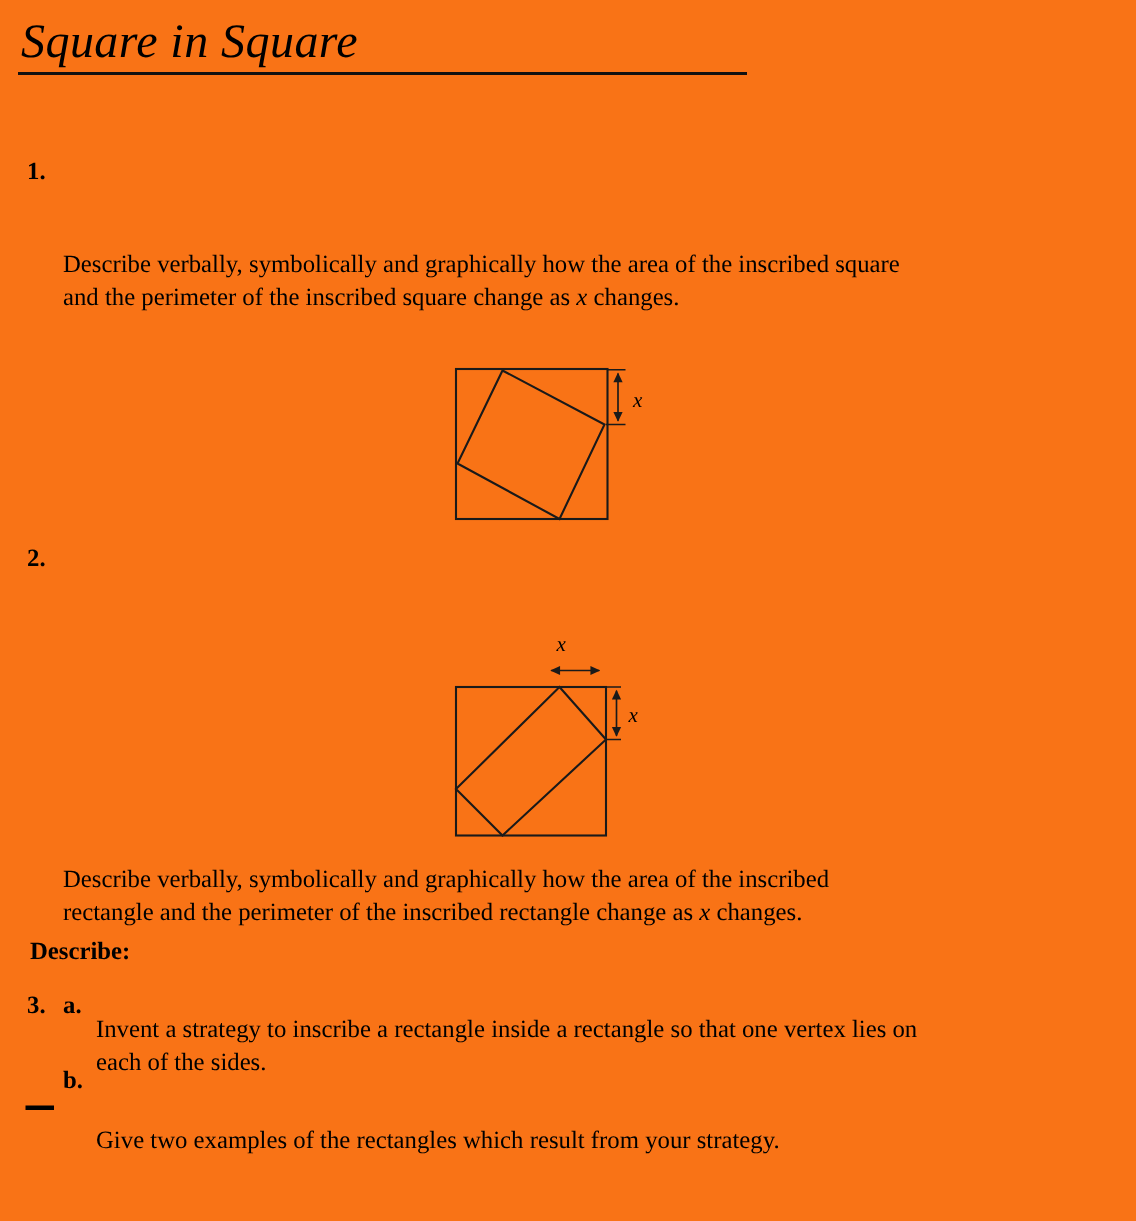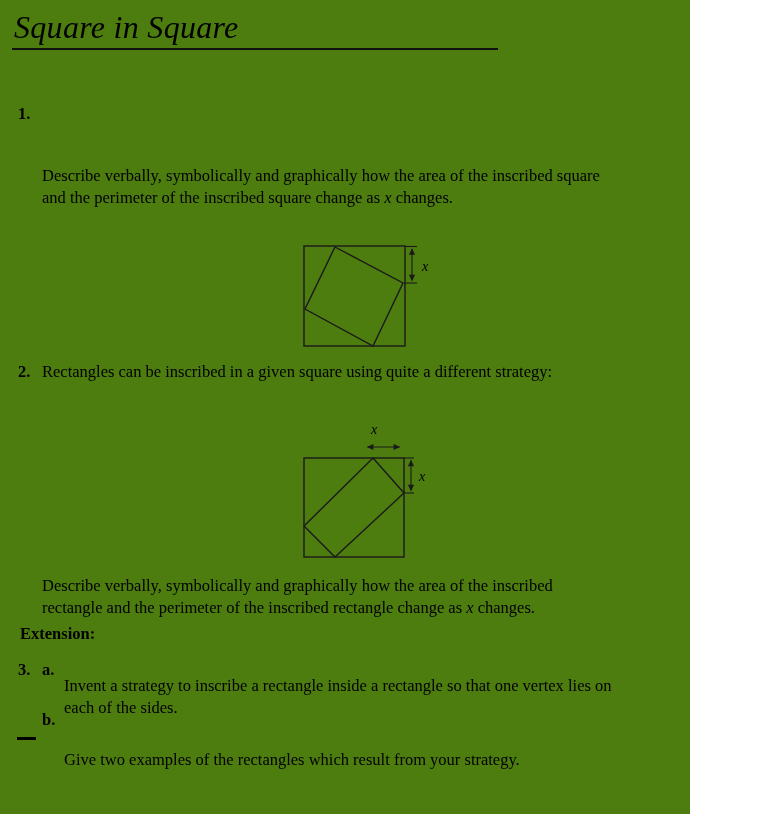--- a/index.html
+++ b/index.html
@@ -1,17 +1,17 @@
 <!DOCTYPE html>
 <html><head>
 <meta charset="utf-8">
 <style>
   html,body { margin:0; padding:0; background:#ffffff; }
   .page {
-    position:relative; width:690px; height:814px; background:#4d7c0f;
+    position:relative; width:757px; height:814px; background:#f97316;
     font-family:"Liberation Serif", serif; color:#000; overflow:hidden;
   }
   .title {
     position:absolute; left:14px; top:9px; margin:0;
     font-size:32px; font-style:italic; font-weight:normal; letter-spacing:0.3px;
   }
   .rule { position:absolute; left:12px; top:48px; width:486px; height:1.5px; background:#111; }
   .num  { position:absolute; font-weight:bold; font-size:16.5px; line-height:22px; }
   .para { position:absolute; font-size:16.5px; line-height:22px; white-space:pre-line; width:692px; }
   .bold { font-weight:bold; }
@@ -43,42 +43,41 @@
     </defs>
     <rect x="9" y="6" width="101" height="100" class="shape"></rect>
     <polygon points="40,7 108,43 78,106 10,69" class="shape"></polygon>
     <line x1="110" y1="6.5" x2="122" y2="6.5" class="thin"></line>
     <line x1="109" y1="43" x2="122" y2="43" class="thin"></line>
     <line x1="117" y1="9" x2="117" y2="40.5" class="thin" marker-start="url(#arr1)" marker-end="url(#arr1)"></line>
     <text x="127" y="31" class="dlabel">x</text>
   </svg>
 
   <div class="num" style="left:18px; top:361px;">2.</div>
-  <div class="para" style="left:42px; top:361px;">Rectangles can be inscribed in a given square using quite a different strategy:</div>
 
   <svg class="diagram" style="left:295px; top:418px;" width="155" height="148" viewBox="0 0 155 148">
     <defs>
       <marker id="arr2" viewBox="0 0 8 8" markerWidth="7" markerHeight="7" refX="6.6" refY="4" orient="auto-start-reverse">
         <path d="M0.5,0.8 L7.3,4 L0.5,7.2 z" fill="#1a1a1a"></path>
       </marker>
     </defs>
     <text x="76" y="16" class="dlabel">x</text>
     <line x1="72.5" y1="29" x2="104.5" y2="29" class="thin" marker-start="url(#arr2)" marker-end="url(#arr2)"></line>
     <rect x="9" y="40" width="100" height="99" class="shape"></rect>
     <polygon points="78,40 109,75 40,139 9,108" class="shape"></polygon>
     <line x1="109" y1="40" x2="119" y2="40" class="thin"></line>
     <line x1="109" y1="75" x2="119" y2="75" class="thin"></line>
     <line x1="116" y1="42.5" x2="116" y2="72.5" class="thin" marker-start="url(#arr2)" marker-end="url(#arr2)"></line>
     <text x="124" y="63" class="dlabel">x</text>
   </svg>
 
   <div class="para" style="left:42px; top:575px;"><span>Describe verbally, symbolically and graphically how the area of the inscribed
 rectangle and the perimeter of the inscribed rectangle change as </span><span class="var">x</span><span> changes.</span></div>
 
-  <div class="para bold" style="left:20px; top:623px;">Extension:</div>
+  <div class="para bold" style="left:20px; top:623px;">Describe:</div>
 
   <div class="num" style="left:18px; top:659px;">3.</div>
   <div class="num" style="left:42px; top:659px;">a.</div>
   <div class="para" style="left:64px; top:659px;margin-top:16px;">Invent a strategy to inscribe a rectangle inside a rectangle so that one vertex lies on
 each of the sides.</div>
 
   <div class="num" style="left:42px; top:709px;">b.</div>
   <div class="para" style="left:64px; top:725px;margin-top:24px;">Give two examples of the rectangles which result from your strategy.</div>
 
   <div class="dash"></div>

